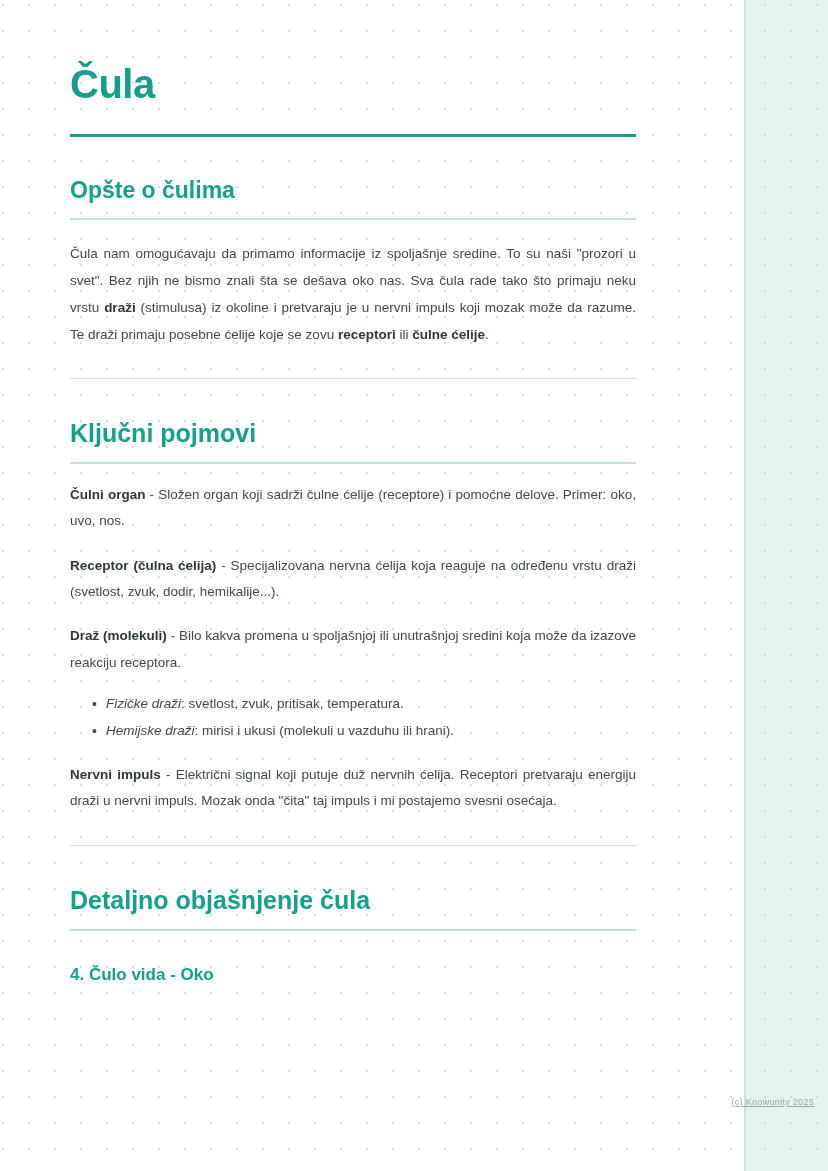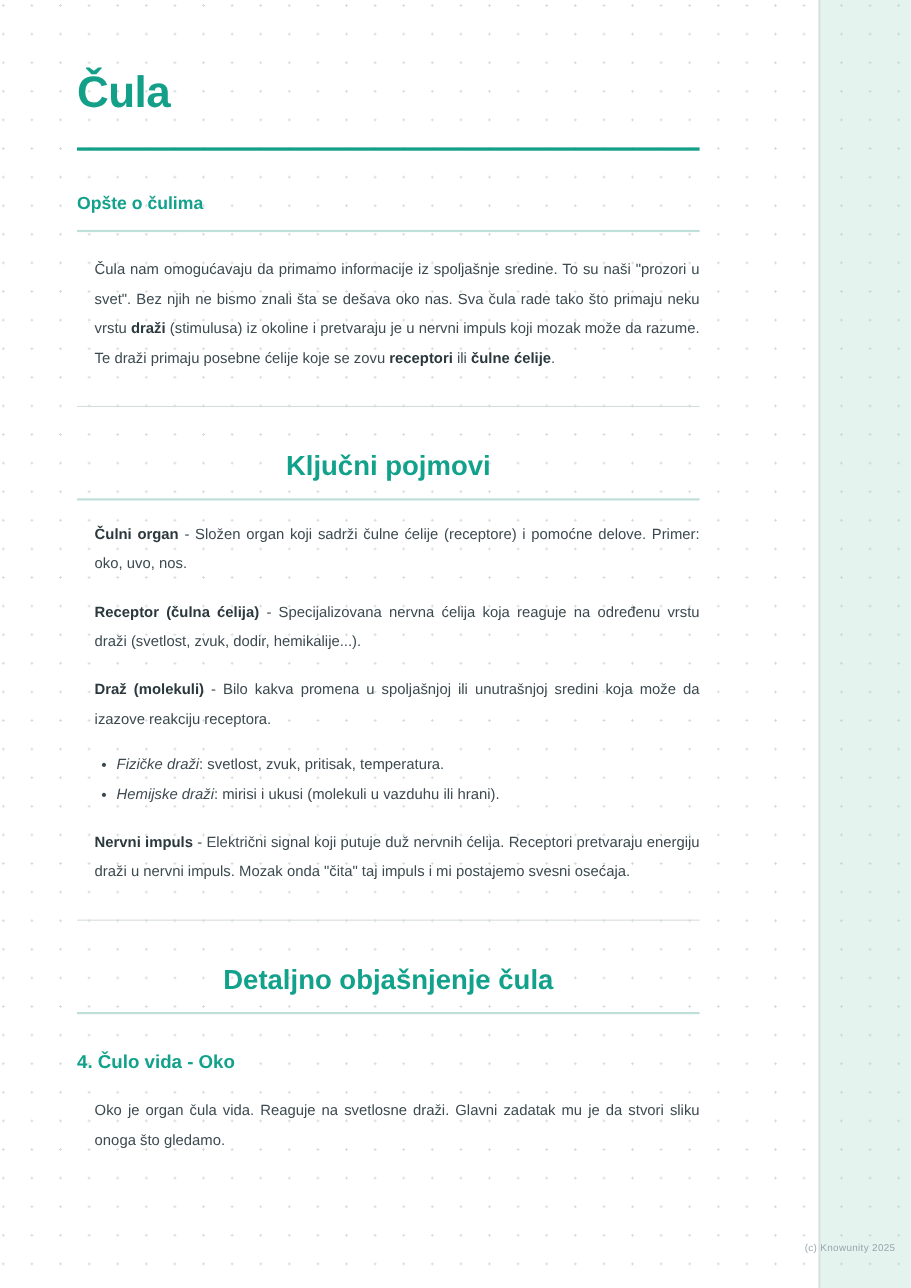--- a/index.html
+++ b/index.html
@@ -62,49 +62,48 @@
     letter-spacing: -0.5px;
   }
   .title-rule {
     height: 3px;
     background: #14a088;
     margin-top: 28px;
     width: 100%;
   }
 
   h2.section-title {
-    font-size: 16px;
+    font-size: 23px;
     font-weight: bold;
     color: #12a18a;
     margin: 40px 0 0 0;
   }
   h2.section-title.big {
     font-size: 25px;
-    text-align: center;
   }
   .section-rule {
     height: 2px;
     background: #bfe0d8;
     margin-top: 14px;
     width: 100%;
   }
 
   h3.sub-title {
     font-size: 17px;
     font-weight: bold;
     color: #12a18a;
     margin: 34px 0 0 0;
   }
 
   p.body-text {
     font-size: 13.5px;
     line-height: 2.0;
     color: #3c4a4f;
     text-align: justify;
-    margin: 20px 0 0 16px;
+    margin: 20px 0 0 0;
   }
   p.body-text.tight {
     line-height: 1.95;
     margin-top: 18px;
   }
   p.body-text b { color: #2b383d; font-weight: bold; }
 
   ul.bullets {
     margin: 14px 0 0 0;
     padding: 0 0 0 22px;
@@ -130,24 +129,25 @@
   .divider {
     height: 1px;
     background: #d7dcde;
     margin: 30px 0 0 0;
     width: 100%;
   }
 
   .footer-credit {
     position: absolute;
     right: 14px;
-    bottom: 32px;
+    bottom: 64px;
     font-size: 9px;
     color: #9aa7ab;
     letter-spacing: 0.3px;
+    text-decoration: underline;
   }
 </style>
 </head>
 <body>
 
 <div class="page">
 
   <div class="right-band"></div>
   <div class="right-band-line"></div>
 
@@ -191,19 +191,18 @@
       <b>Nervni impuls</b><span> - Električni signal koji putuje duž nervnih ćelija. Receptori pretvaraju energiju draži u nervni impuls. Mozak onda "čita" taj impuls i mi postajemo svesni osećaja.</span>
     </p>
 
     <div class="divider"></div>
 
     <h2 class="section-title big">Detaljno objašnjenje čula</h2>
     <div class="section-rule"></div>
 
     <h3 class="sub-title">4. Čulo vida - Oko</h3>
 
-    <p class="body-text">Oko je organ čula vida. Reaguje na svetlosne draži. Glavni zadatak mu je da stvori sliku onoga što gledamo.</p>
 
   </div>
 
   <div class="footer-credit">(c) Knowunity 2025</div>
 
 </div>
 
 </body></html>

